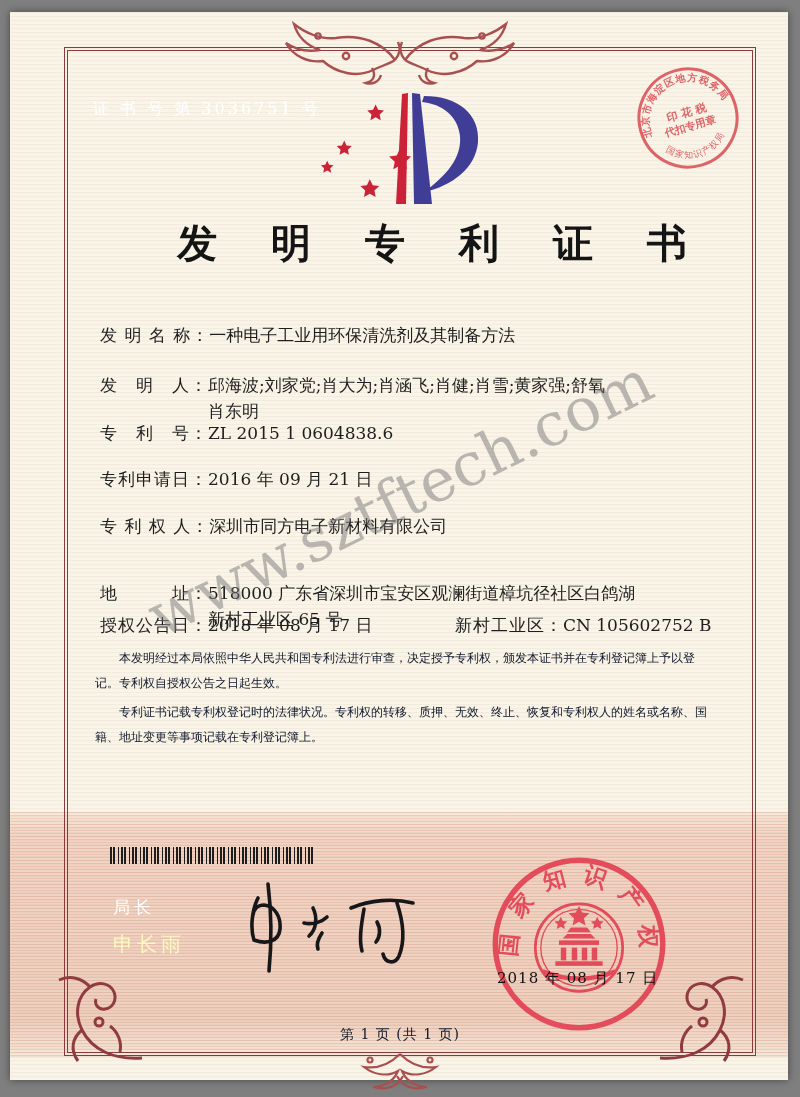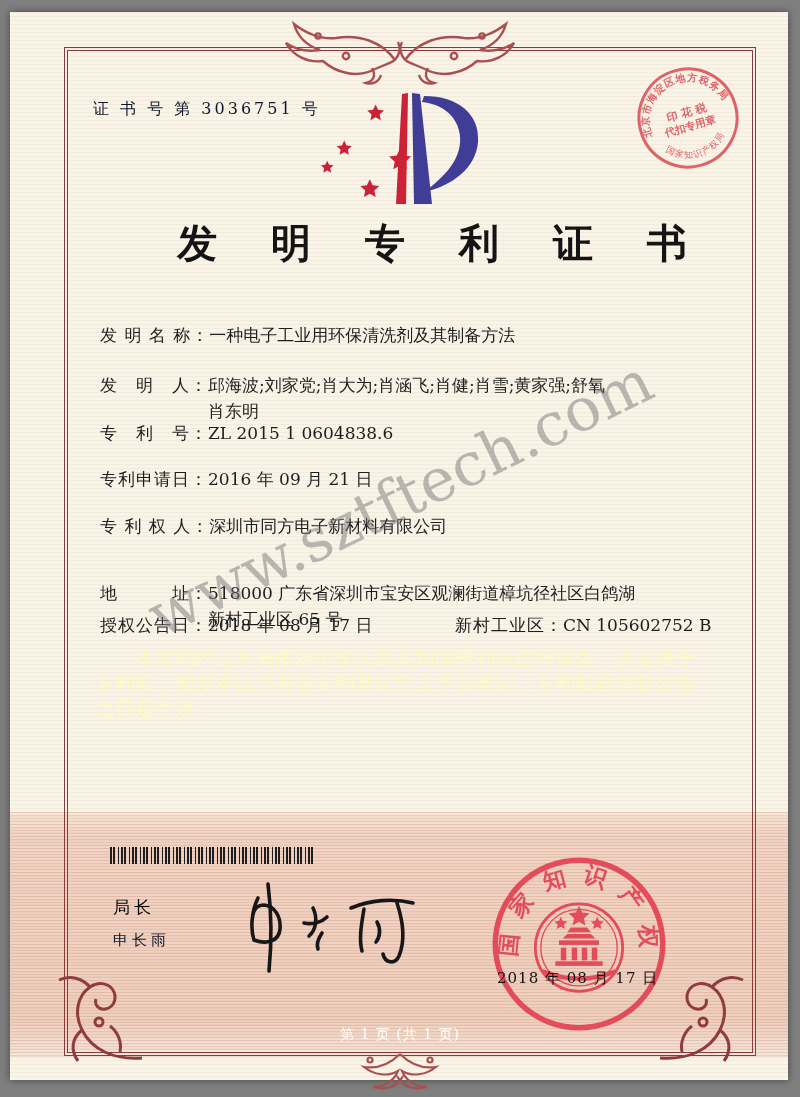--- a/index.html
+++ b/index.html
@@ -23,36 +23,36 @@
     background:
       repeating-linear-gradient(180deg, rgba(205,120,100,.22) 0 1px, transparent 1px 3px),
       linear-gradient(180deg,#f6e8d8 0%,#f1d5c5 10%,#eed0bf 85%,#f5e9da 100%);
     pointer-events:none;
   }
   #frame{
     position:absolute;left:64px;top:47px;width:692px;height:1009px;
     border:4px double #8a3a3c;box-sizing:border-box;pointer-events:none;
   }
   .abs{position:absolute;}
-  #cert-no{left:93px;top:99px;font-size:16px;letter-spacing:3px;color:#0f172a;}
+  #cert-no{left:93px;top:99px;font-size:16px;letter-spacing:3px;color:#ffffff;}
   #title{left:0;top:216px;width:800px;text-align:center;font-size:40px;font-weight:bold;
          letter-spacing:20px;text-indent:20px;color:#141414;padding-left:32px;}
   .field-row{left:100px;width:620px;font-size:17px;color:#1e1e1e;line-height:26px;}
   .field-row .lbl{letter-spacing:1px;}
   .field-val2{display:inline-block;vertical-align:top;max-width:470px;}
-  #body-text{left:95px;top:646px;width:616px;font-size:20px;line-height:25px;color:#fef9c3;}
+  #body-text{left:95px;top:646px;width:616px;font-size:12px;line-height:25px;color:#0f172a;}
   #body-text p{margin:0 0 4px 0;text-indent:2em;}
   #barcode{
     left:110px;top:847px;width:205px;height:17px;
     background:repeating-linear-gradient(90deg,#1d1d1d 0 2px,transparent 2px 3px,#1d1d1d 3px 5px,transparent 5px 8px,#1d1d1d 8px 9px,transparent 9px 11px);
   }
-  #officer-title{left:113px;top:896px;font-size:17px;letter-spacing:4px;color:#000000;}
-  #officer-name{left:113px;top:931px;font-size:15px;letter-spacing:4px;color:#0f172a;}
+  #officer-title{left:113px;top:896px;font-size:17px;letter-spacing:4px;color:#ffffff;}
+  #officer-name{left:113px;top:931px;font-size:20px;letter-spacing:4px;color:#fef9c3;}
   #seal-date{left:497px;top:969px;width:170px;font-size:15px;letter-spacing:1px;color:#111;z-index:9;}
-  #footer{left:0;top:1026px;width:800px;text-align:center;font-size:14px;color:#ffffff;letter-spacing:1px;}
+  #footer{left:0;top:1026px;width:800px;text-align:center;font-size:14px;color:#0f172a;letter-spacing:1px;}
   #watermark{
     left:400px;top:498px;transform:translate(-50%,-50%) rotate(-26deg);
     font-size:60px;color:rgba(115,115,115,.48);white-space:nowrap;
     font-family:"DejaVu Serif",serif;z-index:8;pointer-events:none;
   }
   svg{overflow:visible;}
 </style>
 </head>
 <body>
 
@@ -126,20 +126,21 @@
 </div>
 <div class="abs field-row" style="top:612px">
   <span class="lbl">授权公告日：</span><span>2018 年 08 月 17 日</span>
 </div>
 <div class="abs field-row" style="top:612px;left:455px;width:320px">
   <span class="lbl">新村工业区：</span><span>CN 105602752 B</span>
 </div>
 
 <div class="abs" id="body-text">
   <p>本发明经过本局依照中华人民共和国专利法进行审查，决定授予专利权，颁发本证书并在专利登记簿上予以登记。专利权自授权公告之日起生效。</p>
+  <p>专利证书记载专利权登记时的法律状况。专利权的转移、质押、无效、终止、恢复和专利权人的姓名或名称、国籍、地址变更等事项记载在专利登记簿上。</p>
 </div>
 
 <div class="abs" id="barcode"></div>
 
 <div class="abs" id="officer-title">局长</div>
 <div class="abs" id="officer-name">申长雨</div>
 
 <svg class="abs" style="left:225px;top:878px;z-index:5" width="210" height="96" viewBox="0 0 210 96">
   <g fill="none" stroke="#17171a" stroke-width="3.6" stroke-linecap="round">
     <path d="M33,20 C27,32 25,50 29,62 C42,67 54,63 55,51 C56,39 50,28 39,27 C33,27 29,31 28,37"></path>

